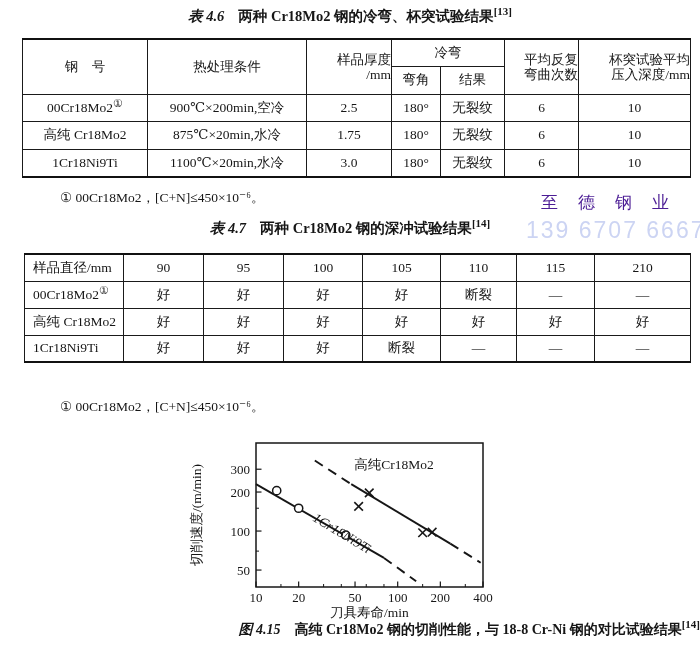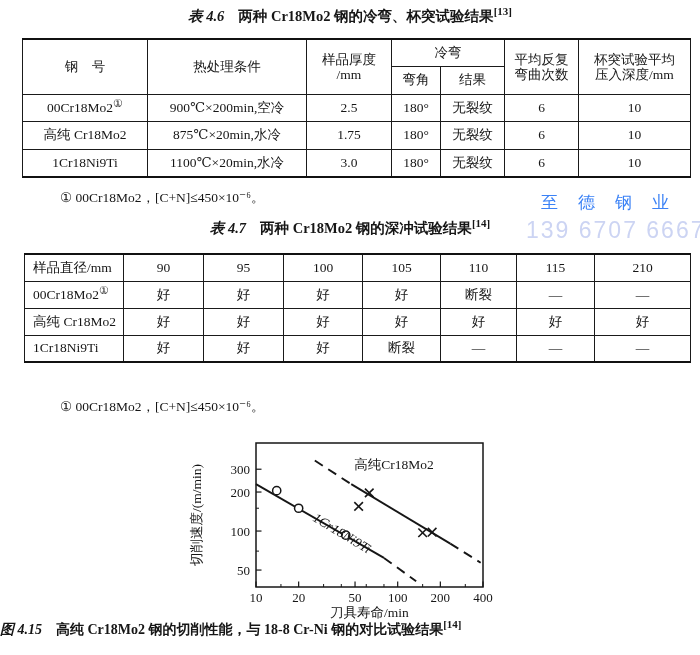--- a/index.html
+++ b/index.html
@@ -4,39 +4,39 @@
 <style>
   * { margin:0; padding:0; box-sizing:border-box; }
   html,body { background:#ffffff; }
   .page {
     position:relative; width:700px; height:655px; background:#fff;
     font-family:"Liberation Serif","DejaVu Serif",serif; color:#161616; overflow:hidden;
   }
   
   .wm { position:absolute; pointer-events:none; white-space:nowrap;
         font-family:"Liberation Sans","DejaVu Sans",sans-serif; }
-  .wm1 { left:541px; top:191px; font-size:17px; letter-spacing:20px; color:#3b82f6; }
+  .wm1 { left:541px; top:191px; font-size:17px; letter-spacing:20px; color:#4c1d95; }
   .wm2 { left:526px; top:217px; font-size:23px; letter-spacing:2px; color:#ccd4f3; }
   
   .ttl { position:absolute; width:100%; text-align:center; font-weight:bold; font-size:14.5px; }
   #ttl46 { top:7px; }
   #ttl47 { top:219px; }
   .ttl .lbl, .cap .lbl { margin-right:14px;font-style:italic; }
   sup { font-size:11px; line-height:0; }
-  .cap { position:absolute; top:621px; width:100%; text-align:left; font-weight:bold; font-size:14px; }
+  .cap { position:absolute; top:621px; width:100%; text-align:right; font-weight:bold; font-size:14px; }
   
   table { position:absolute; border-collapse:collapse; table-layout:fixed;
           font-size:13.5px; text-align:center; }
   td { border:1.4px solid #1a1a1a; padding:0; vertical-align:middle; height:27px; overflow:hidden; }
   .t46 { left:22px; top:38px; width:668px;
          border-top:2.6px solid #111; border-bottom:2.6px solid #111; }
   .t47 { left:24px; top:253px; width:666px;
          border-top:2.6px solid #111; border-bottom:2.6px solid #111; }
   .t46 td { height:27.5px; }
-  .two-line span { display:block; line-height:15px; }
+  .two-line span { display:block; line-height:15px;text-align:right; }
   .t47 td.lab { text-align:left; padding-left:8px;margin-left:40px; }
   
   .fn { position:absolute; left:60px; font-size:13.5px; }
   #fn46 { top:189px; }
   #fn47 { top:398px; }
   
   #chart-svg { position:absolute; left:185px; top:435px; }
   #chart-svg text { font-family:"Liberation Serif","DejaVu Serif",serif; }
 </style>
 </head>

